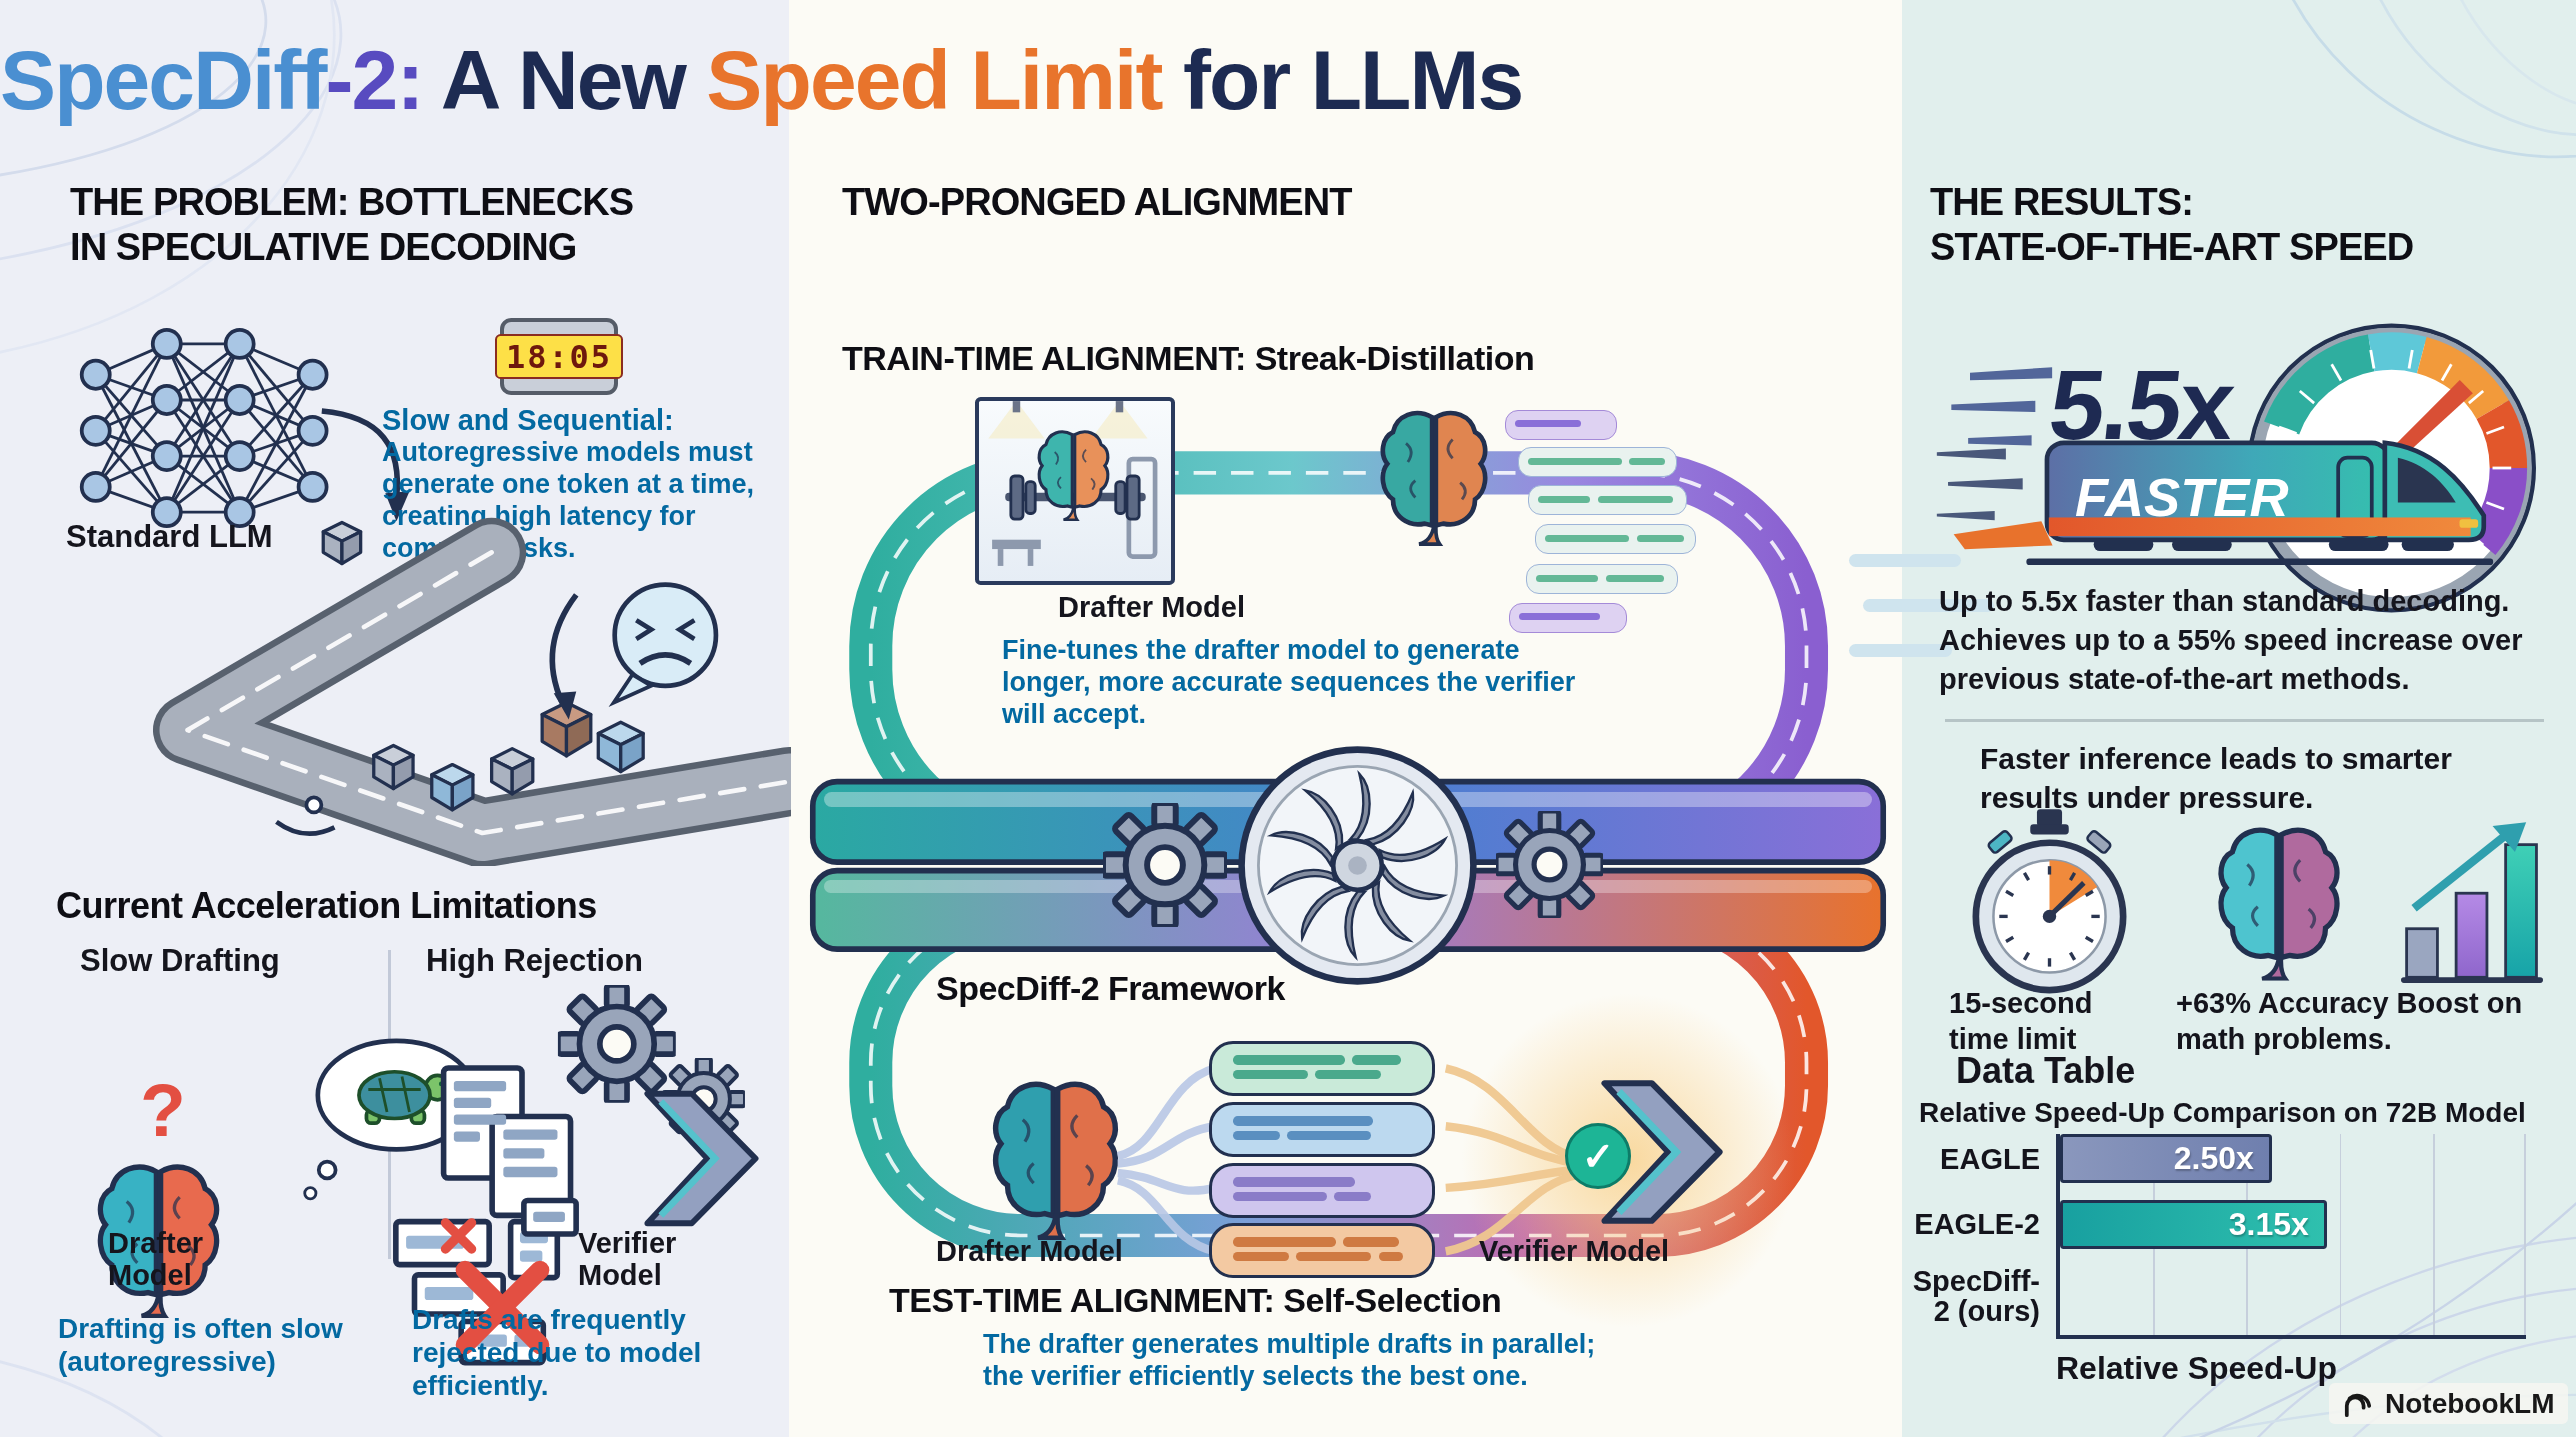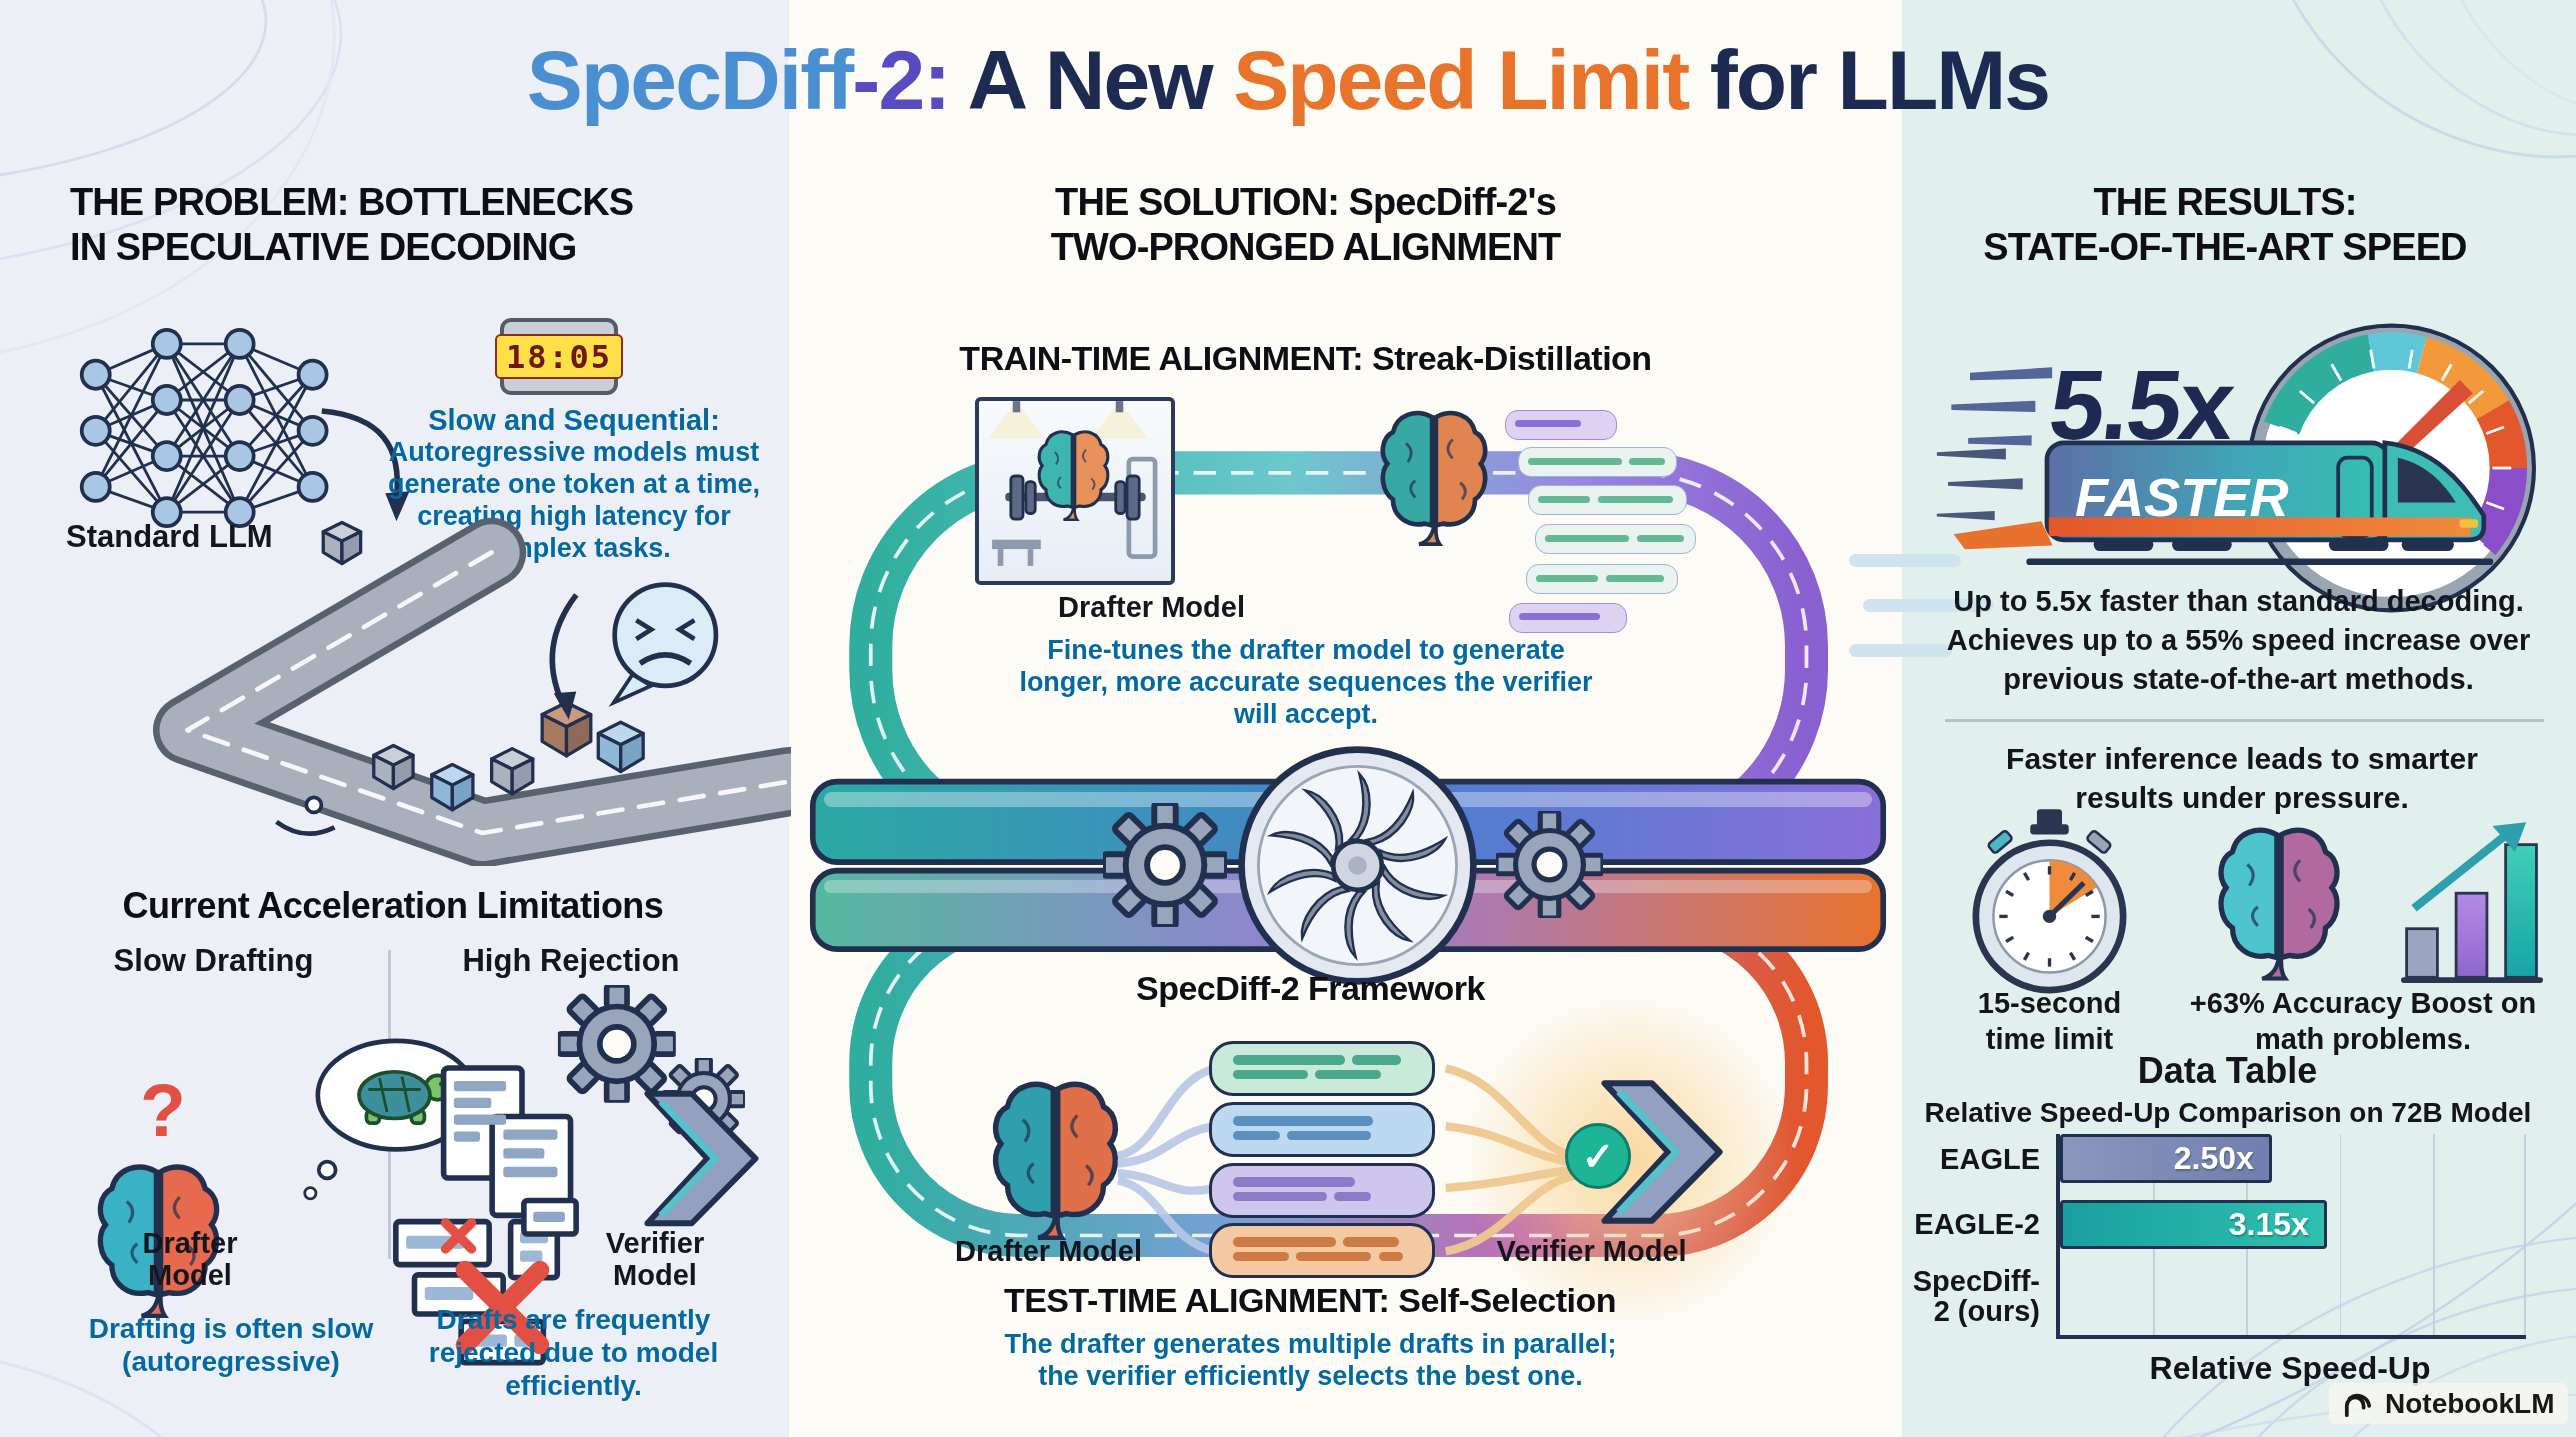--- a/index.html
+++ b/index.html
@@ -1,20 +1,20 @@
 <!DOCTYPE html>
 <html style="font-size:15px"><head>
 <meta charset="utf-8">
 <style>
   html,body{margin:0;padding:0}
   body{width:2576px;height:1438px;position:relative;overflow:hidden;
        font-family:"Liberation Sans",sans-serif;background:#f2f4f7;color:#14141c}
   .abs{position:absolute}
   .panel{position:absolute;top:0;height:1438px}
-  .ctr{text-align:center}
+  .ctr{text-align:left}
   .hdr{font-weight:900;font-size:38px;letter-spacing:-0.9px;line-height:1.18;color:#0e0e14}
   .sub{font-weight:800;font-size:34px;letter-spacing:-0.5px;color:#0e0e14}
   .body-txt{font-weight:600;font-size:27px;line-height:1.18;color:#0369a1}
   .lbl{font-weight:800;font-size:29px;color:#15151d;line-height:1.1}
   .t-blue{color:#4a8fd1}.t-purple{color:#584bc0}.t-navy{color:#1d2b52}.t-orange{color:#e8742c}
   #title{left:0;top:32px;width:2576px;font-size:84px;font-weight:900;letter-spacing:-1.9px}
   .clock{width:110px;height:69px;background:#c9cfd9;border:4.7px solid #555c68;border-radius:11.2px;
          display:flex;align-items:center;justify-content:center}
   .clock .face{background:#fde047;border:2.8px solid #8a2c20;border-radius:5.6px;padding:1.9px 9.4px;
          color:#6e180d;font-weight:800;font-size:32px;font-family:"DejaVu Sans Mono",monospace;letter-spacing:1.9px}
@@ -308,21 +308,20 @@
   </g>
 </svg>
 
 <svg class="abs" style="left:635px;top:1086px" width="131" height="145" viewBox="0 0 140 155">
     <use href="#chev" width="140" height="155"></use>
   </svg>
 <div class="abs ctr lbl" style="left:578px;top:1228px;width:154px">Verifier Model</div>
 <div class="abs ctr body-txt" style="left:412px;top:1303px;width:323px;font-size:28px">Drafts are frequently rejected due to model efficiently.</div>
 
 <div class="abs ctr hdr" style="left:842px;top:180px;width:927px">
-  <div>THE SOLUTION: SpecDiff-2's</div>
   <div>TWO-PRONGED ALIGNMENT</div>
 </div>
 <div class="abs ctr sub" style="left:842px;top:339px;width:927px">TRAIN-TIME ALIGNMENT: Streak-Distillation</div>
 
 <svg class="abs" style="left:805px;top:384px" width="1086" height="917" viewBox="0 0 1160 980">
   <defs>
     <linearGradient id="gR1" x1="0" y1="0" x2="1" y2="0">
       <stop offset="0" stop-color="#2fae9f"></stop>
         <stop offset=".45" stop-color="#6cc8cc"></stop>
       <stop offset=".75" stop-color="#9a86e0"></stop>

